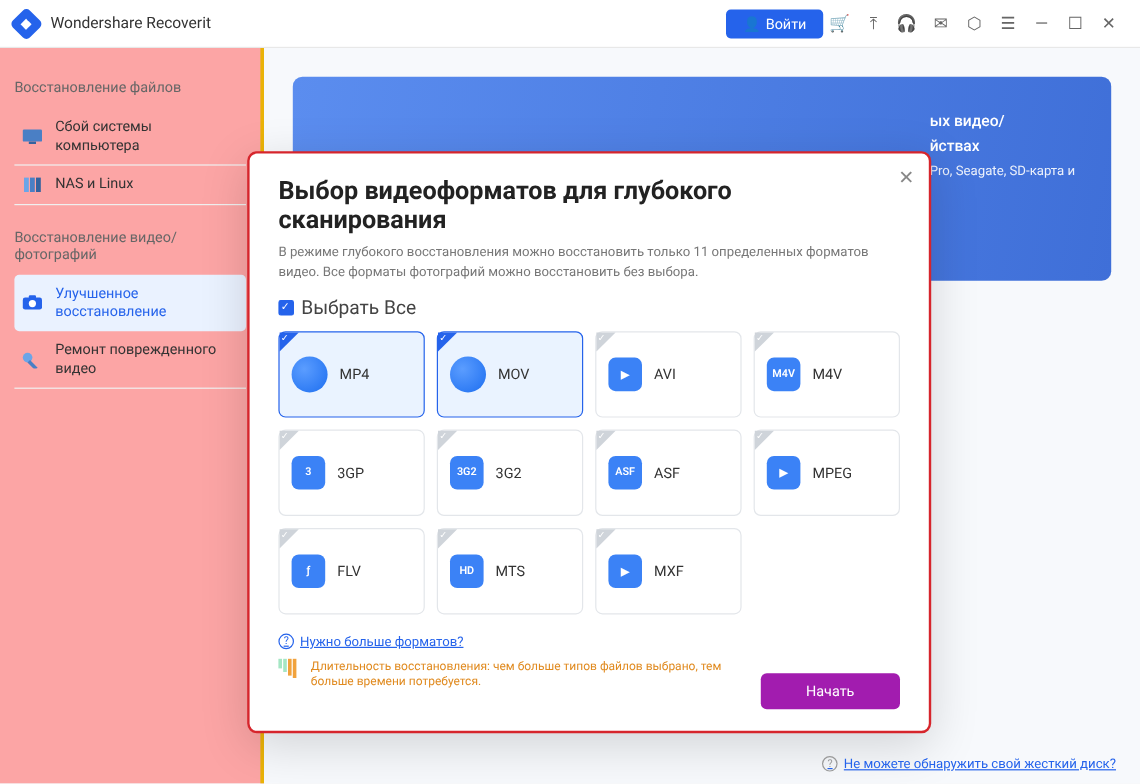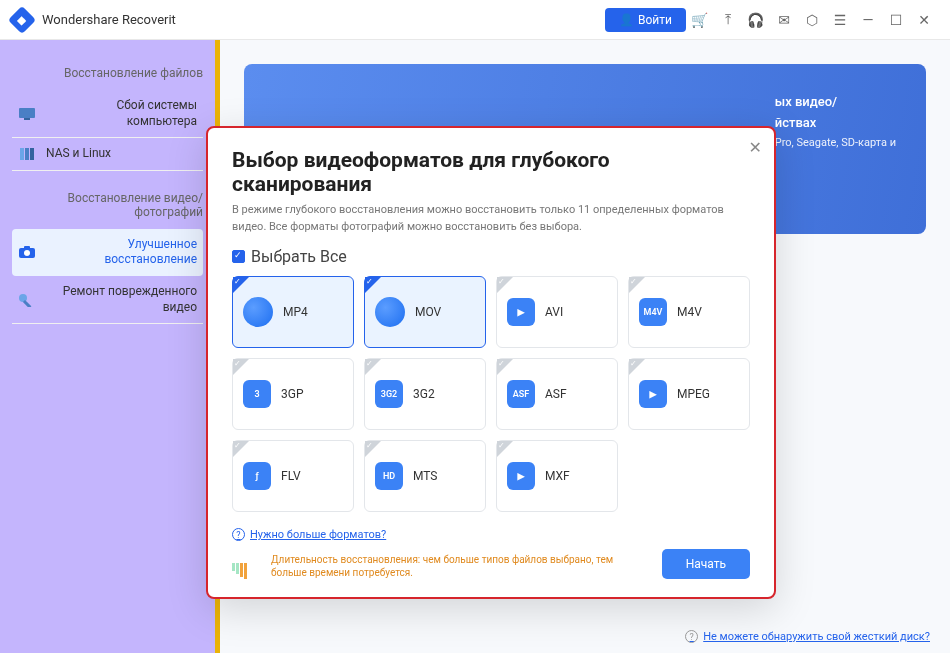--- a/index.html
+++ b/index.html
@@ -7,21 +7,21 @@
 .app{width:100%;height:100%;background:#fff;display:flex;flex-direction:column;}
 .titlebar{height:40px;display:flex;align-items:center;padding:0 12px;border-bottom:1px solid #e8e8e8;}
 .titlebar .logo{width:20px;height:20px;background:#2563eb;border-radius:4px;display:flex;align-items:center;justify-content:center;color:#fff;font-size:12px;transform:rotate(45deg);}
 .titlebar .logo span{transform:rotate(-45deg);}
 .titlebar .title{margin-left:10px;font-size:13px;color:#333;}
 .titlebar .spacer{flex:1;}
 .titlebar .login-btn{background:#2563eb;color:#fff;border:none;padding:5px 14px;border-radius:4px;font-size:12px;display:flex;align-items:center;gap:4px;cursor:pointer;}
 .titlebar .tbicon{width:28px;height:28px;display:flex;align-items:center;justify-content:center;color:#666;cursor:pointer;font-size:14px;}
 .titlebar .tbicon.cart{color:#ff8c00;}
 .body{flex:1;display:flex;}
-.sidebar{width:220px;padding:20px 12px;background:#c4b5fd;border-right:5px solid #eab308;text-align:right;}
+.sidebar{width:220px;padding:20px 12px;background:#fca5a5;border-right:3px solid #eab308;}
 .sidebar-section{font-size:12px;color:#666;margin-bottom:10px;margin-top:6px;}
 .sidebar-item{display:flex;align-items:center;gap:10px;padding:8px 6px;font-size:12px;color:#333;cursor:pointer;border-bottom:1px solid #f0f0f0;line-height:1.3;}
 .sidebar-item.active{background:#eaf2ff;color:#2563eb;border-radius:4px;border-bottom:none;}
 .sidebar-item .sicon{width:18px;height:14px;flex-shrink:0;}
 .sidebar-section2{font-size:12px;color:#666;margin:20px 0 10px;}
 .main{flex:1;background:#f7f9fc;position:relative;padding:24px;}
 .hero{background:linear-gradient(100deg,#5b8def,#3f6fd8);border-radius:8px;height:170px;color:#fff;padding:20px;position:relative;overflow:hidden;}
 .hero-text{position:absolute;right:30px;top:30px;text-align:left;font-size:13px;max-width:260px;}
 .hero-text .l1{font-weight:500;margin-bottom:6px;}
 .hero-text .l2{font-size:11px;opacity:.9;}
@@ -40,29 +40,29 @@
 .fmt.selected{border-color:#2563eb;background:#eaf3ff;}
 .fmt .corner{position:absolute;top:0;left:0;width:0;height:0;border-top:16px solid #cfd4da;border-right:16px solid transparent;}
 .fmt.selected .corner{border-top-color:#2563eb;}
 .fmt .corner::after{content:"✓";color:#fff;font-size:8px;position:absolute;top:-16px;left:1px;}
 .fmt .ficon{width:28px;height:28px;border-radius:6px;display:flex;align-items:center;justify-content:center;color:#fff;font-size:9px;font-weight:600;flex-shrink:0;}
 .fmt .ficon.blue{background:#3b82f6;}
 .fmt .ficon.circle{background:radial-gradient(circle at 35% 35%,#5b9dff,#1d6ef0);border-radius:50%;width:30px;height:30px;}
 .modal-footer{margin-top:16px;}
 .more-link{display:flex;align-items:center;gap:5px;font-size:11px;color:#2563eb;text-decoration:underline;cursor:pointer;}
 .more-link .q{width:13px;height:13px;border-radius:50%;border:1px solid #2563eb;display:flex;align-items:center;justify-content:center;font-size:9px;text-decoration:none;}
-.warning-row{display:flex;align-items:flex-end;gap:24px;margin-top:8px;}
+.warning-row{display:flex;align-items:flex-start;gap:12px;margin-top:8px;}
 .warning-row .bars{display:flex;gap:1px;}
 .warning-row .bars span{width:3px;background:#a5e6c4;}
 .warning-row .bars span:nth-child(1){height:8px;}
 .warning-row .bars span:nth-child(2){height:11px;}
 .warning-row .bars span:nth-child(3){height:14px;background:#f1a23c;}
 .warning-row .bars span:nth-child(4){height:16px;background:#f1a23c;}
 .warning-text{font-size:10px;color:#e08a1f;line-height:1.3;flex:1;}
-.start-btn{background:#3b82f6;color:#fff;border:none;padding:8px 24px;border-radius:5px;font-size:12px;cursor:pointer;}
+.start-btn{background:#a21caf;color:#fff;border:none;padding:8px 38px;border-radius:5px;font-size:12px;cursor:pointer;margin-top:12px;}
 .bottom-link{position:absolute;bottom:10px;right:20px;font-size:11px;color:#2563eb;text-decoration:underline;display:flex;align-items:center;gap:5px;cursor:pointer;}
 .bottom-link .q{width:13px;height:13px;border-radius:50%;border:1px solid #999;display:flex;align-items:center;justify-content:center;font-size:9px;color:#999;text-decoration:none;}
 .disk-info{position:absolute;left:330px;top:540px;font-size:10px;color:#7aa0d6;}
 </style>
 </head>
 <body>
 
 <div class="app">
   <div class="titlebar">
     <div class="logo">

